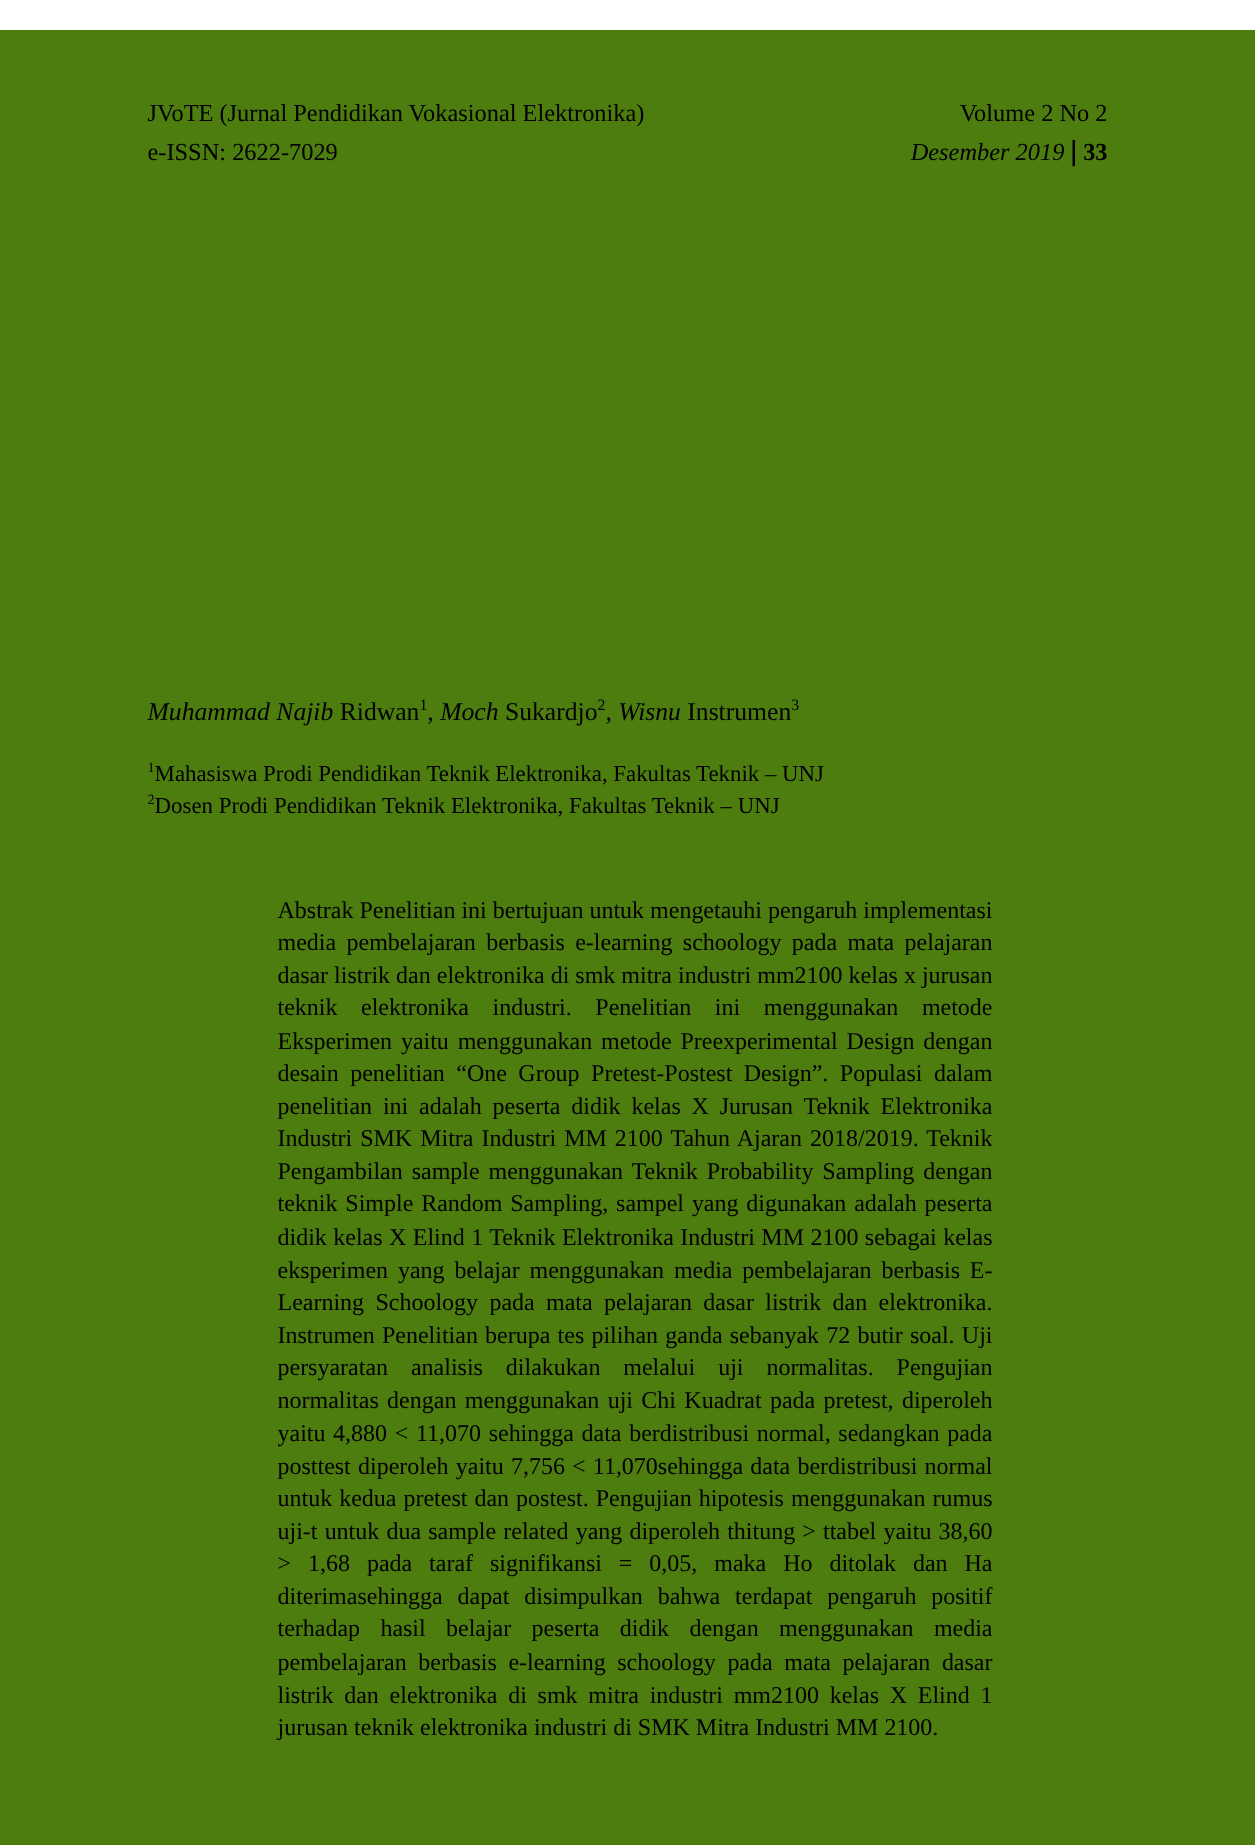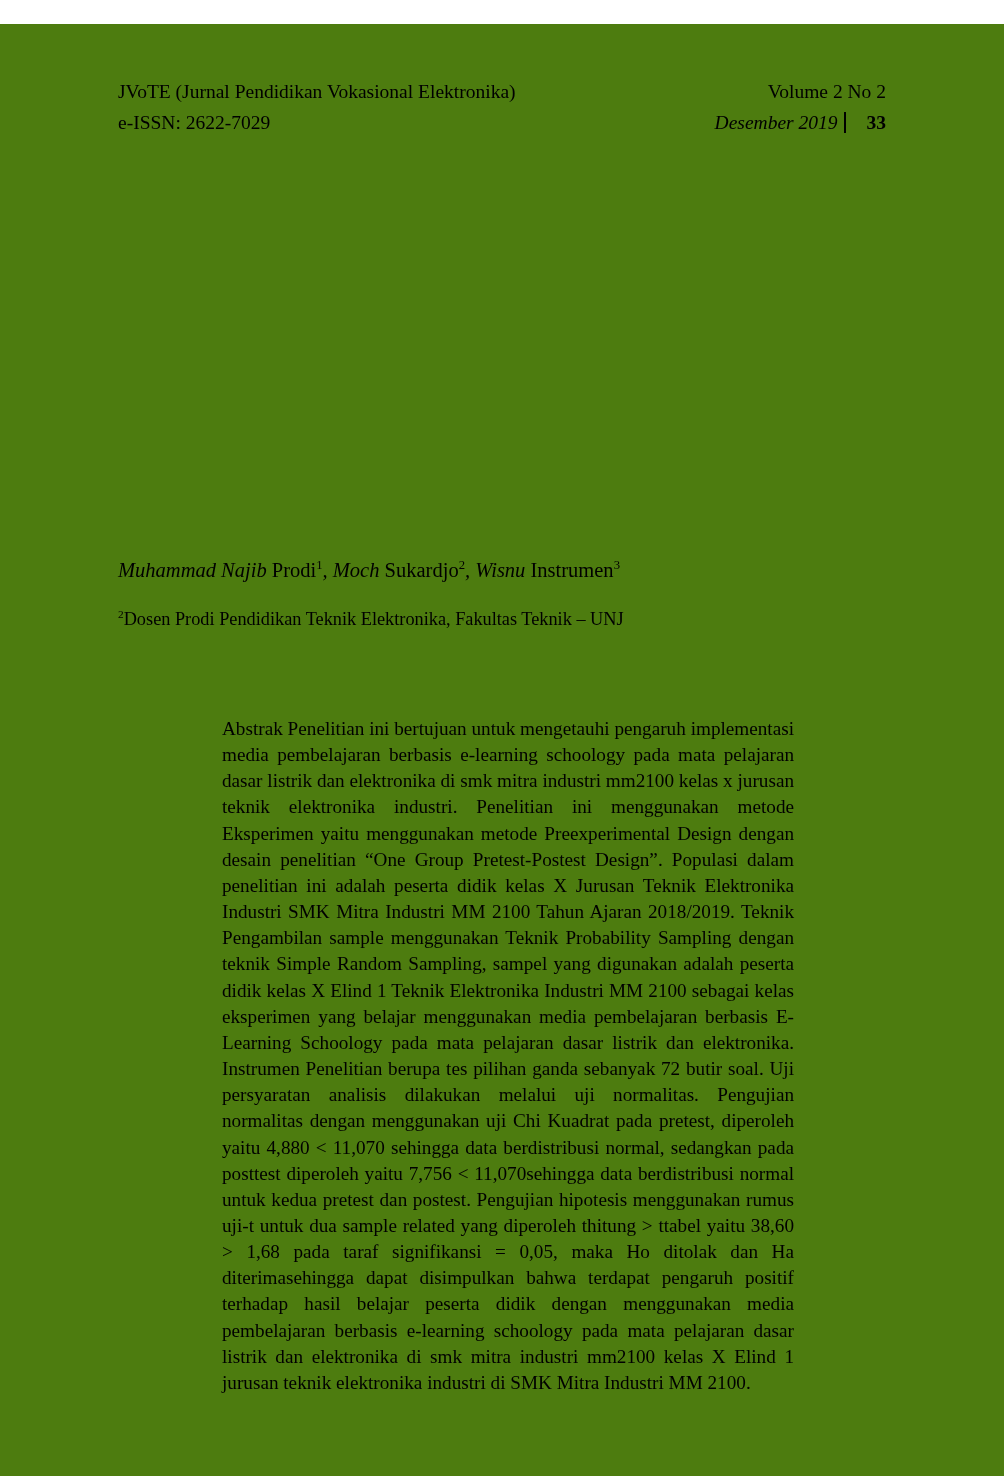--- a/index.html
+++ b/index.html
@@ -40,21 +40,21 @@
     line-height: 31px;
     white-space: nowrap;
   }
   .masthead-left { text-align: left; }
   .masthead-right { text-align: center; }
   .masthead-right .issue-date {
     font-style: italic;
   }
   .masthead-right .pagenum {
     font-weight: bold;
-    padding-left: 21px;
+    padding-left: 7px;
     margin-left: 6px;
     border-left: 2px solid #000;
   }
 
   
   .paper-title {
     position: absolute;
     left: 117px;
     top: 273px;
     width: 770px;
@@ -128,23 +128,24 @@
     </div>
     <div class="masthead-row">
       <div class="masthead-left">e-ISSN: 2622-7029</div>
       <div class="masthead-right">
         <span class="issue-date">Desember 2019</span><span class="pagenum">33</span>
       </div>
     </div>
   </div>
 
 
-  <div class="authors"><span class="given">Muhammad Najib </span><span>Prodi</span><sup>1</sup><span class="given">, </span><span class="given">Moch </span><span>Sukardjo</span><sup>2</sup><span class="given">, </span><span class="given">Wisnu </span><span>Instrumen</span><sup>3</sup></div>
+  <div class="authors"><span class="given">Muhammad Najib </span><span>Ridwan</span><sup>1</sup><span class="given">, </span><span class="given">Moch </span><span>Sukardjo</span><sup>2</sup><span class="given">, </span><span class="given">Wisnu </span><span>Instrumen</span><sup>3</sup></div>
 
   <div class="affiliations">
+      <div class="affiliation-line"><sup>1</sup><span>Mahasiswa Prodi Pendidikan Teknik Elektronika, Fakultas Teknik – UNJ</span></div>
       <div class="affiliation-line"><sup>2</sup><span>Dosen Prodi Pendidikan Teknik Elektronika, Fakultas Teknik – UNJ</span></div>
     </div>
 
   <div class="abstract">
     <span class="abstract-label">Abstrak </span>
     <span>Penelitian ini bertujuan untuk mengetauhi pengaruh implementasi media pembelajaran berbasis e-learning schoology pada mata pelajaran dasar listrik dan elektronika di smk mitra industri mm2100 kelas x jurusan teknik elektronika industri. Penelitian ini menggunakan metode Eksperimen yaitu menggunakan metode Preexperimental Design dengan desain penelitian “One Group Pretest-Postest Design”. Populasi dalam penelitian ini adalah peserta didik kelas X Jurusan Teknik Elektronika Industri SMK Mitra Industri MM 2100 Tahun Ajaran 2018/2019. Teknik Pengambilan sample menggunakan Teknik Probability Sampling dengan teknik Simple Random Sampling, sampel yang digunakan adalah peserta didik kelas X Elind 1 Teknik Elektronika Industri MM 2100 sebagai kelas eksperimen yang belajar menggunakan media pembelajaran berbasis E-Learning Schoology pada mata pelajaran dasar listrik dan elektronika. Instrumen Penelitian berupa tes pilihan ganda sebanyak 72 butir soal. Uji persyaratan analisis dilakukan melalui uji normalitas. Pengujian normalitas dengan menggunakan uji Chi Kuadrat pada pretest, diperoleh yaitu 4,880 &lt; 11,070 sehingga data berdistribusi normal, sedangkan pada posttest diperoleh yaitu 7,756 &lt; 11,070sehingga data berdistribusi normal untuk kedua pretest dan postest. Pengujian hipotesis menggunakan rumus uji-t untuk dua sample related yang diperoleh thitung &gt; ttabel yaitu 38,60 &gt; 1,68 pada taraf signifikansi = 0,05, maka Ho ditolak dan Ha diterimasehingga dapat disimpulkan bahwa terdapat pengaruh positif terhadap hasil belajar peserta didik dengan menggunakan media pembelajaran berbasis e-learning schoology pada mata pelajaran dasar listrik dan elektronika di smk mitra industri mm2100 kelas X Elind 1 jurusan teknik elektronika industri di SMK Mitra Industri MM 2100.</span>
   </div>
 
 </div>
 

